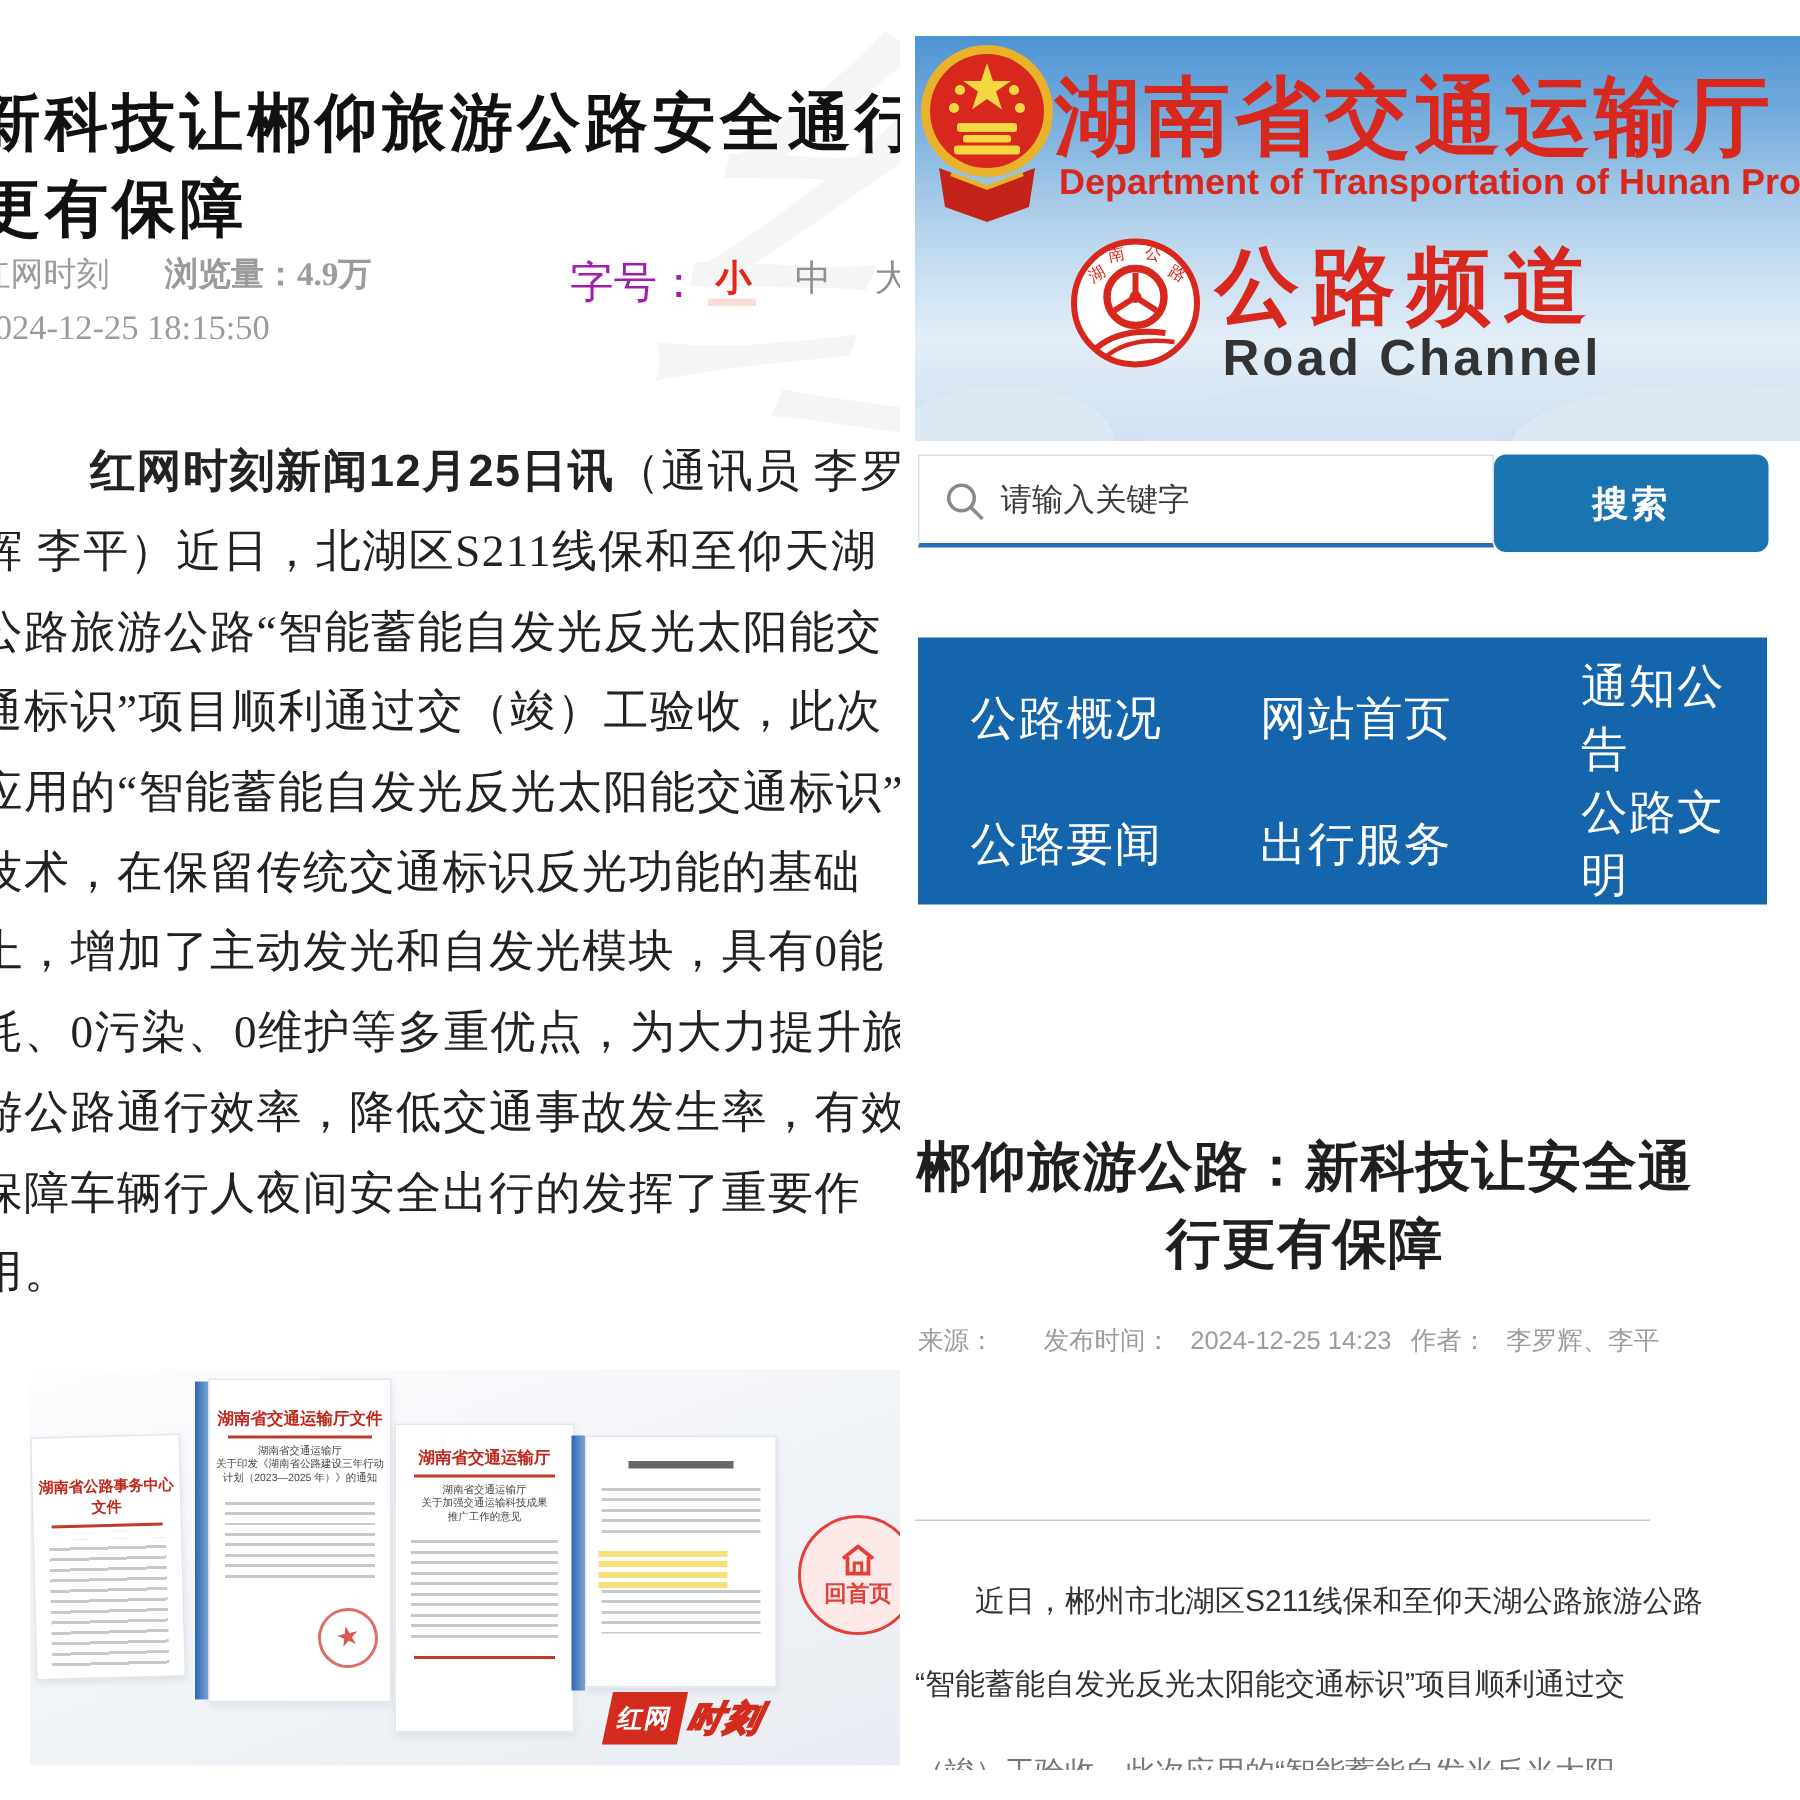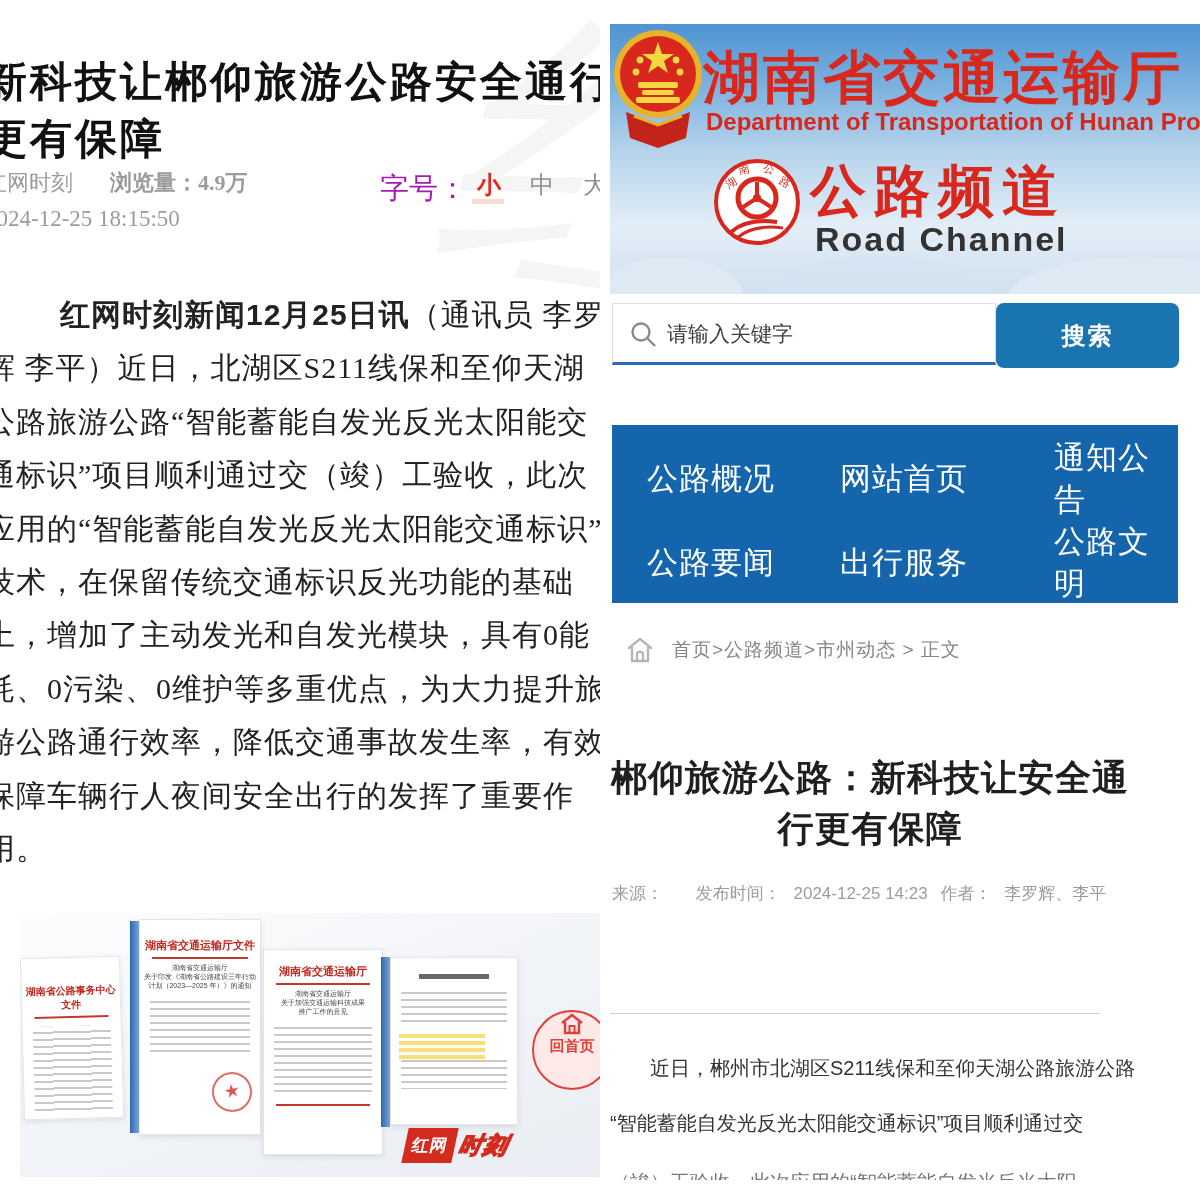--- a/index.html
+++ b/index.html
@@ -37,21 +37,21 @@
   .doc .rtitle{color:#c0281e;font-weight:700;text-align:center;}
   .doc .tinygray{height:40px;margin:4px 10px 0 10px;
       background:repeating-linear-gradient(#fff 0 5px,#c9c9c9 5px 7px);}
   .doc .redrule{height:2px;background:#c0392b;margin:4px 12px 0 12px;}
   .doc .clines{font-size:7px;color:#444;text-align:center;line-height:9px;margin-top:4px;white-space:nowrap;overflow:hidden;}
   .spine{position:absolute;background:linear-gradient(90deg,#2e66b0,#7aa7d8);}
   .stamp{position:absolute;width:36px;height:36px;border:2px solid rgba(210,60,50,.75);border-radius:50%;
       color:rgba(210,60,50,.85);font-size:18px;text-align:center;line-height:34px;transform:rotate(-12deg);}
   .hl{position:absolute;background:repeating-linear-gradient(#f7e07a 0 4px,#fff 4px 7px);}
   .home-circle{position:absolute;left:512px;top:97px;width:76px;height:76px;border-radius:50%;
-      background:#fdeae8;border:2px solid #e2403a;display:flex;flex-direction:column;align-items:center;}
+      background:#fdeae8;border:2px solid #e2403a;display:flex;flex-direction:column;align-items:center;justify-content:center;}
   .home-circle .hlabel{color:#e2403a;font-weight:700;font-size:15px;margin-top:1px;}
   .rednet{position:absolute;left:385px;top:215px;display:flex;align-items:center;}
   .rednet .blk{background:#d42b1f;color:#fff;font-weight:900;font-size:17px;padding:6px 7px;transform:skewX(-12deg);letter-spacing:1px;}
   .rednet .out{margin-left:4px;font-weight:900;font-style:italic;font-size:23px;color:#fff;
       -webkit-text-stroke:1.5px #d42b1f;transform:skewX(-12deg);letter-spacing:2px;}
 
   
   .right-panel{position:absolute;left:610px;top:0;width:590px;height:1200px;overflow:hidden;background:#fff;}
   .banner{position:absolute;left:0;top:24px;width:590px;height:270px;overflow:hidden;
       background:linear-gradient(180deg,#4e93d3 0%,#79b0de 22%,#b7d4ec 48%,#e3eef7 75%,#cfe0ef 100%);}
@@ -235,28 +235,20 @@
 
   <nav class="nav-grid">
     <div class="nav-item">公路概况</div>
     <div class="nav-item">网站首页</div>
     <div class="nav-item">通知公告</div>
     <div class="nav-item">公路要闻</div>
     <div class="nav-item">出行服务</div>
     <div class="nav-item">公路文明</div>
   </nav>
 
-  <div class="breadcrumb">
-    <svg width="30" height="30" viewBox="0 0 30 30">
-      <path d="M4 13 L15 4 L26 13" fill="none" stroke="#b5b5b5" stroke-width="2.4" stroke-linecap="round" stroke-linejoin="round"></path>
-      <path d="M7 12 L7 26 L23 26 L23 12" fill="none" stroke="#b5b5b5" stroke-width="2.4" stroke-linejoin="round"></path>
-      <path d="M12 26 L12 18 Q15 15.5 18 18 L18 26" fill="none" stroke="#b5b5b5" stroke-width="2.2"></path>
-    </svg>
-    <span class="bc-text">首页&gt;公路频道&gt;市州动态 &gt; 正文</span>
-  </div>
 
   <h2 class="r-title"><span>郴仰旅游公路：新科技让安全通</span><br>
     <span>行更有保障</span></h2>
 
   <div class="r-meta">
     <span>来源：</span>
     <span class="gap1">发布时间：</span>
     <span class="v">2024-12-25 14:23</span>
     <span class="v">作者：</span>
     <span class="v">李罗辉、李平</span>

